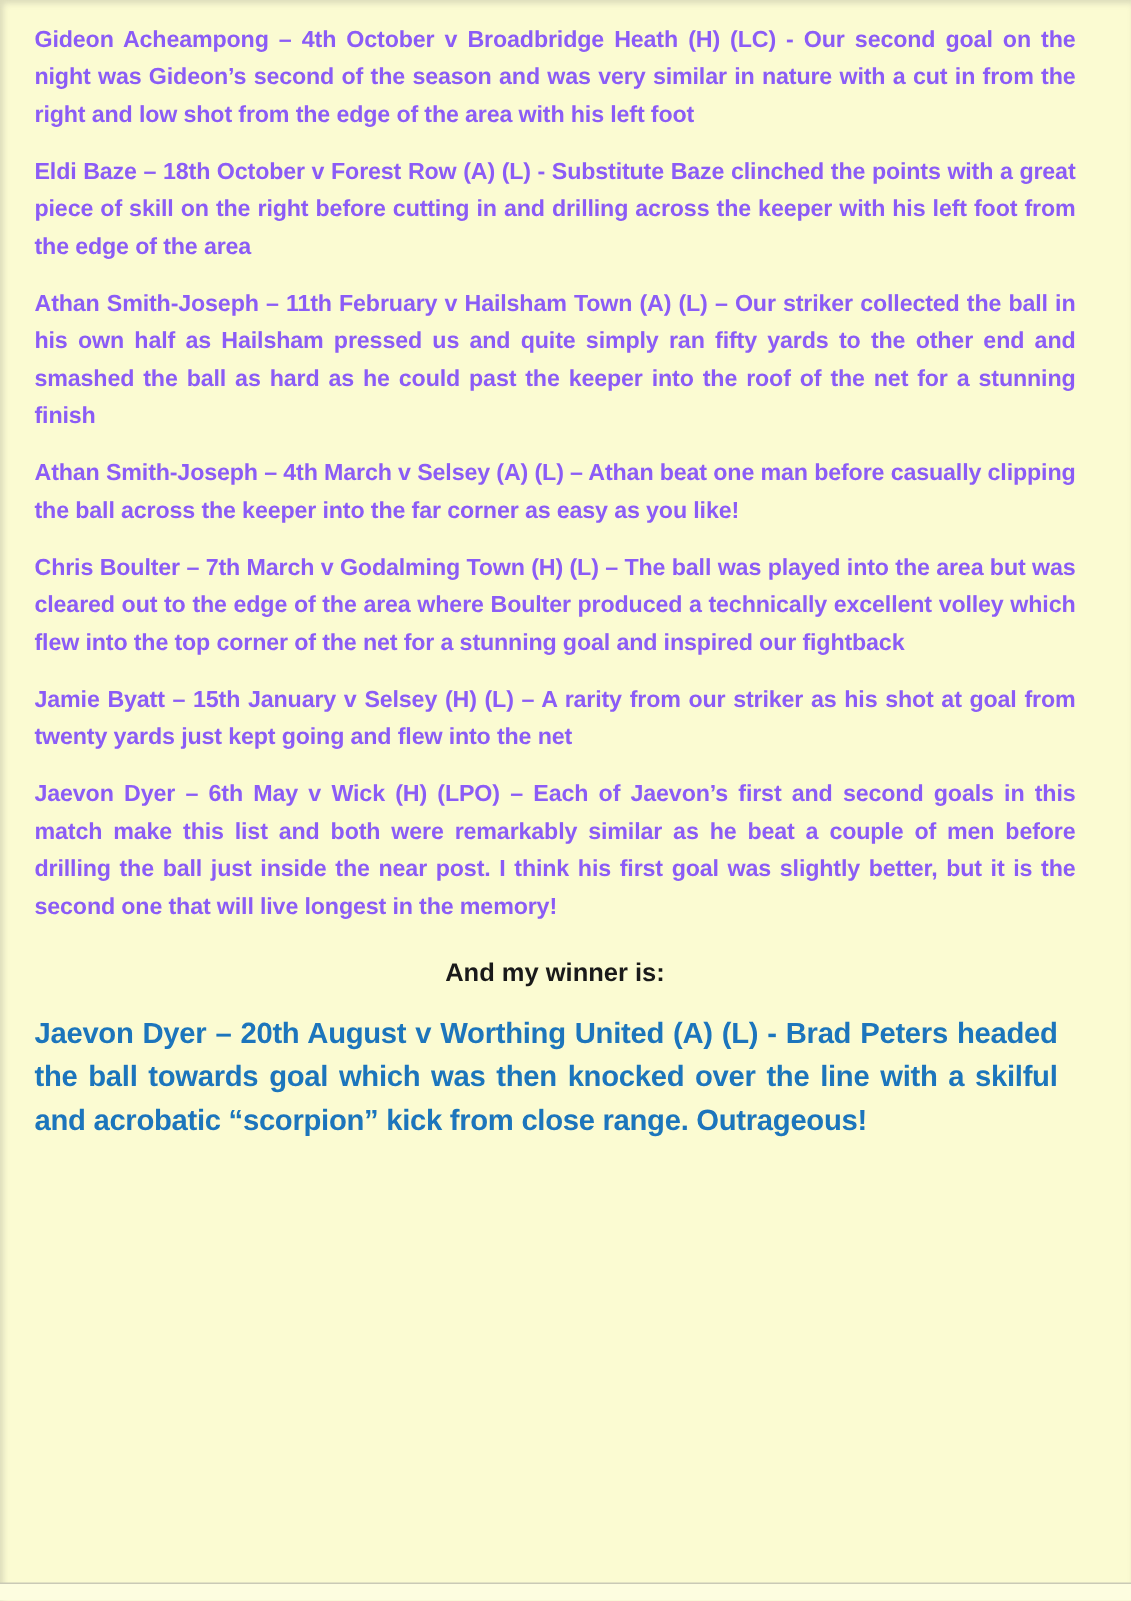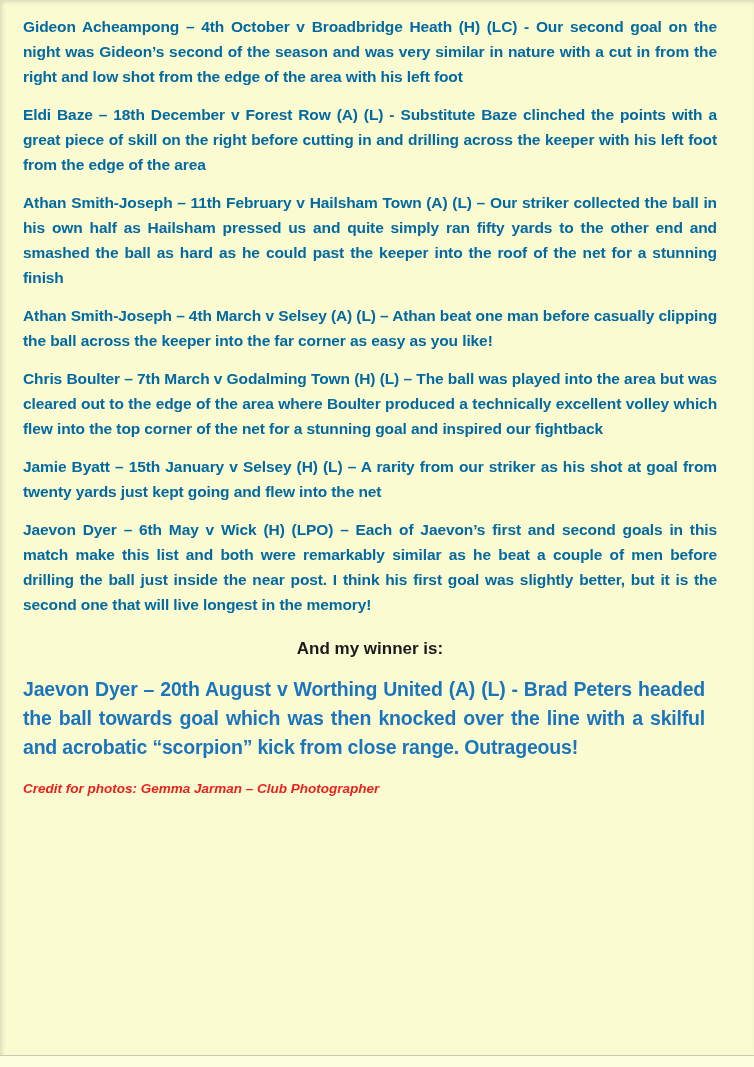--- a/index.html
+++ b/index.html
@@ -22,21 +22,21 @@
     box-shadow: inset 2px 2px 4px rgba(120,120,110,0.25);
   }
   .content {
     position: absolute;
     top: 14px;
     left: 23px;
     width: 694px;
   }
   p.goal {
     margin: 0 0 13px 0;
-    color: #0369a1;
+    color: #8b5cf6;
     font-size: 15.5px;
     font-weight: bold;
     line-height: 25px;
     text-align: justify;
     letter-spacing: -0.1px;
   }
   .winner-heading {
     margin: 20px 0 14px 0;
     color: #1A1A1A;
     font-size: 17px;
@@ -78,27 +78,26 @@
     height: 11px;
     background: #FDFDE0;
   }
 </style>
 </head>
 <body>
 
 <div class="page">
   <div class="content">
     <p class="goal">Gideon Acheampong – 4th October v Broadbridge Heath (H) (LC) - Our second goal on the night was Gideon’s second of the season and was very similar in nature with a cut in from the right and low shot from the edge of the area with his left foot</p>
-    <p class="goal">Eldi Baze – 18th December v Forest Row (A) (L) - Substitute Baze clinched the points with a great piece of skill on the right before cutting in and drilling across the keeper with his left foot from the edge of the area</p>
+    <p class="goal">Eldi Baze – 18th October v Forest Row (A) (L) - Substitute Baze clinched the points with a great piece of skill on the right before cutting in and drilling across the keeper with his left foot from the edge of the area</p>
     <p class="goal">Athan Smith-Joseph – 11th February v Hailsham Town (A) (L) – Our striker collected the ball in his own half as Hailsham pressed us and quite simply ran fifty yards to the other end and smashed the ball as hard as he could past the keeper into the roof of the net for a stunning finish</p>
     <p class="goal">Athan Smith-Joseph – 4th March v Selsey (A) (L) – Athan beat one man before casually clipping  the ball across the keeper into the far corner as easy as you like!</p>
     <p class="goal">Chris Boulter – 7th March v Godalming Town (H) (L) – The ball was played into the area but was cleared out to the edge of the area where Boulter produced a technically excellent volley which flew into the top corner of the net for a stunning goal and inspired our fightback</p>
     <p class="goal">Jamie Byatt – 15th January v Selsey (H) (L) – A rarity from our striker as his shot at goal from twenty yards just kept going and flew into the net</p>
     <p class="goal">Jaevon Dyer – 6th May v Wick (H) (LPO) – Each of Jaevon’s first and second goals in this match make this list and both were remarkably similar as he beat a couple of men before drilling the ball just inside the near post. I think his first goal was slightly better, but it is the second one that will live longest in the memory!</p>
 
     <p class="winner-heading">And my winner is:</p>
     <p class="winner-text">Jaevon Dyer – 20th August v Worthing United (A) (L) - Brad Peters headed the ball towards goal which was then knocked over the line with a skilful and acrobatic “scorpion” kick from close range. Outrageous!</p>
-    <p class="credit">Credit for photos: Gemma Jarman – Club Photographer</p>
   </div>
 
   <div class="bottom-divider"></div>
   <div class="below-divider"></div>
 </div>
 
 </body></html>

